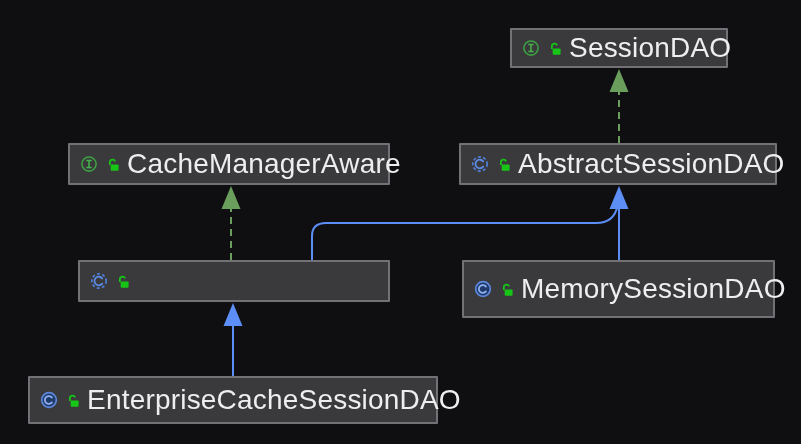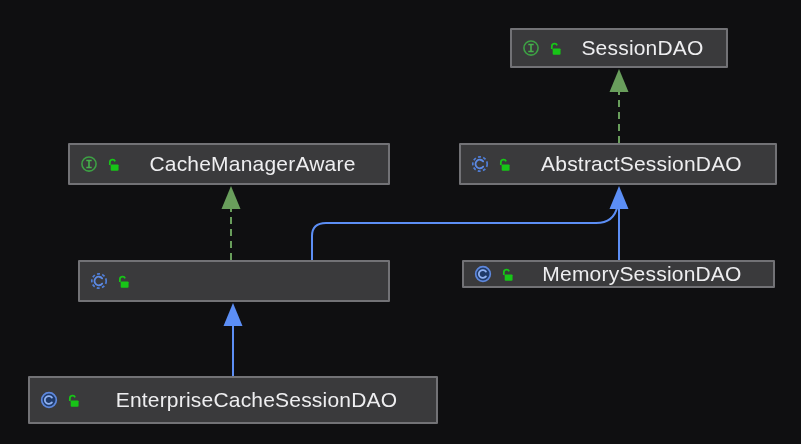--- a/index.html
+++ b/index.html
@@ -17,21 +17,21 @@
     position:absolute;display:flex;align-items:center;gap:6px;
     background:var(--nodefill,#3a3a3c);
     border:2px solid var(--nodeborder,#727276);
     box-sizing:border-box;padding:0 10px;border-radius:1px;
     cursor:default;
   }
   .type-icon{width:18px;height:18px;flex:0 0 auto;}
   .lock-icon{width:15px;height:15px;flex:0 0 auto;margin-left:2px;}
   .node-label{
     flex:1;text-align:center;color:var(--text,#eeeef0);
-    font-size:21px;line-height:1;white-space:nowrap;
+    font-size:28px;line-height:1;white-space:nowrap;
     letter-spacing:.2px;padding-bottom:1px;
   }
 </style>
 </head>
 <body>
 
 <div id="stage" style="--bg: #0f0f11; --nodefill: #3a3a3c; --nodeborder: #727276; --text: #eeeef0; --ext: #5c8ef5; --impl: #699e5c;">
 
   <svg class="edges" width="801" height="444" viewBox="0 0 801 444">
     <g>
@@ -95,21 +95,21 @@
     <svg class="type-icon" viewBox="0 0 16 16">
       <circle cx="8" cy="8" r="6.4" fill="none" stroke="#4f7ed8" stroke-width="1.5" stroke-dasharray="2.6 2.1"></circle>
       <path d="M10.8 5.7 A3.8 3.8 0 1 0 10.8 10.3" fill="none" stroke="#5d8ae4" stroke-width="1.6" stroke-linecap="round"></path>
     </svg>
     <svg class="lock-icon" viewBox="0 0 16 16">
       <path d="M4.1 8.4 V5.6 A2.9 2.9 0 0 1 9.7 4.7" fill="none" stroke="#17c517" stroke-width="1.9"></path>
       <rect x="5" y="7.9" width="8.4" height="6.8" rx="1" fill="#17c517"></rect>
     </svg>
   </div>
 
-  <div class="node" style="left:462px;top:260px;width:313px;height:28px">
+  <div class="node" style="left:462px;top:260px;width:313px;height:58px">
     <svg class="type-icon" viewBox="0 0 16 16">
       <circle cx="8" cy="8" r="6.5" fill="#1f3a69" stroke="#5d87dd" stroke-width="1.5"></circle>
       <path d="M10.6 5.9 A3.5 3.5 0 1 0 10.6 10.1" fill="none" stroke="#8fb0f0" stroke-width="1.6" stroke-linecap="round"></path>
     </svg>
     <svg class="lock-icon" viewBox="0 0 16 16">
       <path d="M4.1 8.4 V5.6 A2.9 2.9 0 0 1 9.7 4.7" fill="none" stroke="#17c517" stroke-width="1.9"></path>
       <rect x="5" y="7.9" width="8.4" height="6.8" rx="1" fill="#17c517"></rect>
     </svg>
     <span class="node-label">MemorySessionDAO</span>
   </div>

